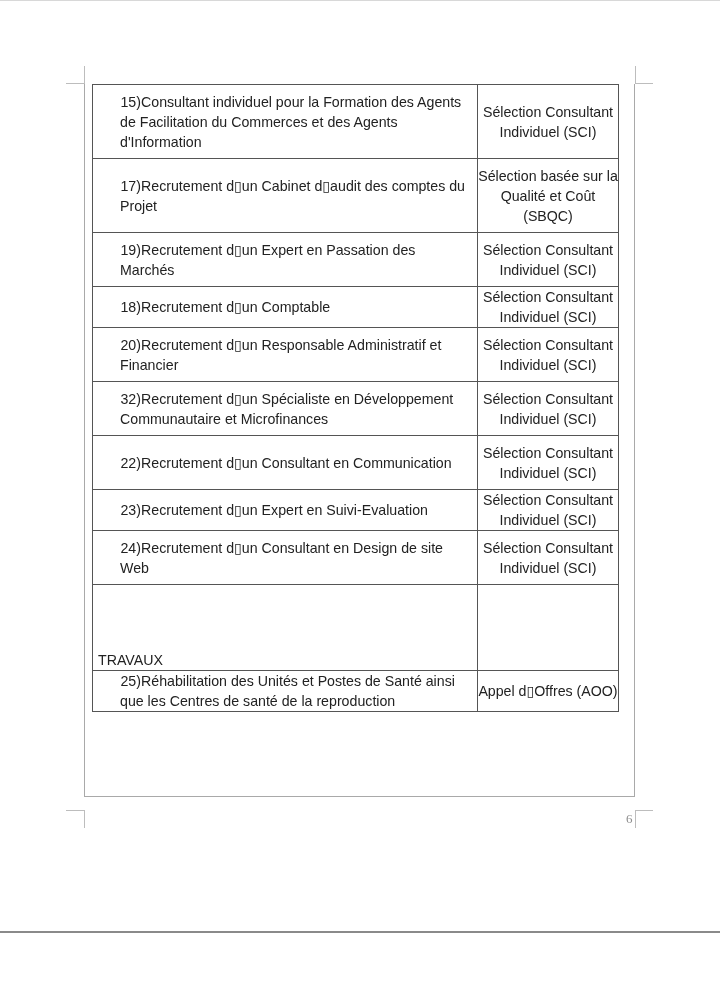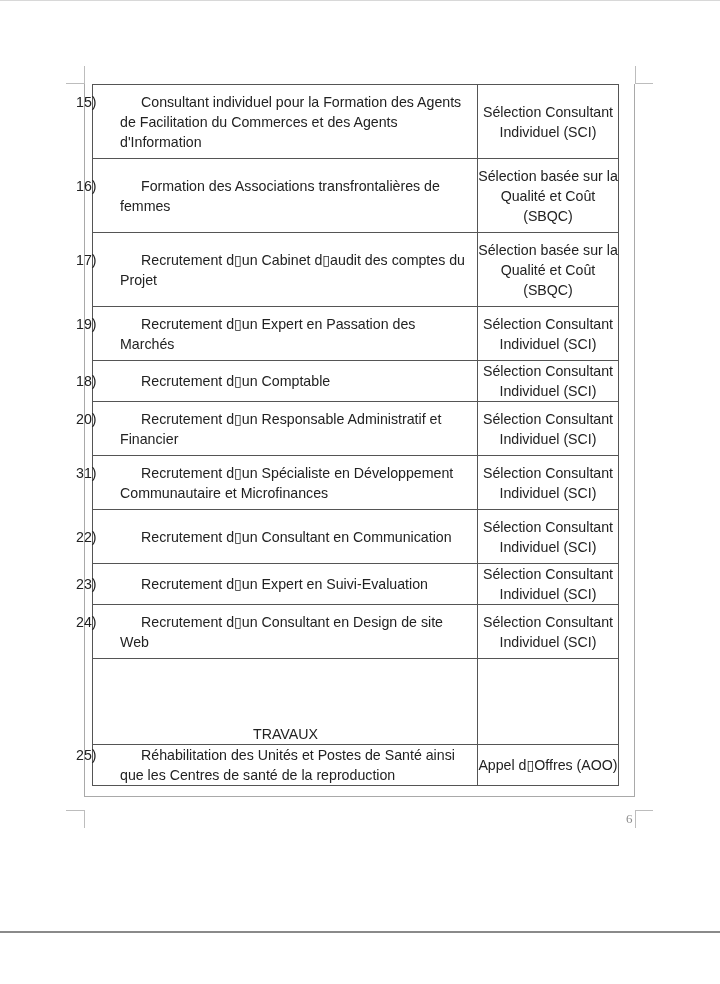--- a/index.html
+++ b/index.html
@@ -7,21 +7,21 @@
          font-family:"Liberation Sans", sans-serif; color:#222; }
   .topline { position:absolute; left:0; top:0; width:720px; height:1px; background:#d8d8d8; }
   .bottomline { position:absolute; left:0; top:931px; width:720px; height:2px; background:#8a8a8a; }
   .mark { position:absolute; background:#bdbdbd; }
   .frame { position:absolute; left:84px; top:84px; width:551px; height:713px;
            border-left:1px solid #a9a9a9; border-right:1px solid #a9a9a9; border-bottom:1px solid #a9a9a9; box-sizing:border-box; }
   table.proc { position:absolute; left:92px; top:84px; width:527px; border-collapse:collapse; table-layout:fixed; }
   table.proc td { border:1.3px solid #555; font-size:14.2px; line-height:20px; vertical-align:middle; padding:0; }
   td.desc { width:375px; padding:0 4px 0 5px !important; }
   td.meth { text-align:center; }
-  .num { display:inline-block; width:43px; }
+  .num { display:inline-block; width:43px;text-align:right; }
   .desc-inner { padding-left:22px; text-indent:-22px; }
   .section { font-size:14.2px; }
   .pagenum { position:absolute; left:626px; top:811px; font-size:13px; color:#8d8d8d; font-family:"Liberation Serif", serif; }
 </style>
 </head>
 <body>
 
 <div class="topline"></div>
 
 <div class="mark" style="left:66px;top:83px;width:18px;height:1px;"></div>
@@ -38,26 +38,20 @@
 <table class="proc">
   <tbody id="tbody">
       <tr style="height: 74px;">
         <td class="desc">
           <div class="desc-inner"><span class="num">15)</span><span>Consultant individuel pour la Formation des Agents de Facilitation du Commerces et des Agents d'Information</span></div>
         </td>
         <td class="meth">Sélection Consultant Individuel (SCI)</td>
       </tr>
       <tr style="height: 74px;">
         <td class="desc">
-          <div class="desc-inner"><span class="num">16)</span><span>Formation des Associations transfrontalières de femmes</span></div>
-        </td>
-        <td class="meth">Sélection basée sur la Qualité et Coût (SBQC)</td>
-      </tr>
-      <tr style="height: 74px;">
-        <td class="desc">
           <div class="desc-inner"><span class="num">17)</span><span>Recrutement d▯un Cabinet d▯audit des comptes du Projet</span></div>
         </td>
         <td class="meth">Sélection basée sur la Qualité et Coût (SBQC)</td>
       </tr>
       <tr style="height: 54px;">
         <td class="desc">
           <div class="desc-inner"><span class="num">19)</span><span>Recrutement d▯un Expert en Passation des Marchés</span></div>
         </td>
         <td class="meth">Sélection Consultant Individuel (SCI)</td>
       </tr>
@@ -68,21 +62,21 @@
         <td class="meth">Sélection Consultant Individuel (SCI)</td>
       </tr>
       <tr style="height: 54px;">
         <td class="desc">
           <div class="desc-inner"><span class="num">20)</span><span>Recrutement d▯un Responsable Administratif et Financier</span></div>
         </td>
         <td class="meth">Sélection Consultant Individuel (SCI)</td>
       </tr>
       <tr style="height: 54px;">
         <td class="desc">
-          <div class="desc-inner"><span class="num">31)</span><span>Recrutement d▯un Spécialiste en Développement Communautaire et Microfinances</span></div>
+          <div class="desc-inner"><span class="num">32)</span><span>Recrutement d▯un Spécialiste en Développement Communautaire et Microfinances</span></div>
         </td>
         <td class="meth">Sélection Consultant Individuel (SCI)</td>
       </tr>
       <tr style="height: 54px;">
         <td class="desc">
           <div class="desc-inner"><span class="num">22)</span><span>Recrutement d▯un Consultant en Communication</span></div>
         </td>
         <td class="meth">Sélection Consultant Individuel (SCI)</td>
       </tr>
       <tr style="height: 40px;">
@@ -91,21 +85,21 @@
         </td>
         <td class="meth">Sélection Consultant Individuel (SCI)</td>
       </tr>
       <tr style="height: 54px; margin-left: 43px;">
         <td class="desc">
           <div class="desc-inner"><span class="num">24)</span><span>Recrutement d▯un Consultant en Design de site Web</span></div>
         </td>
         <td class="meth">Sélection Consultant Individuel (SCI)</td>
       </tr>
       <tr style="height: 86px;">
-        <td class="desc" style="vertical-align: bottom; padding-bottom: 6px; text-align: center;"><span class="section">TRAVAUX</span></td>
+        <td class="desc" style="vertical-align: bottom; padding-bottom: 6px;"><span class="section">TRAVAUX</span></td>
         <td class="meth"></td>
       </tr>
       <tr style="height: 40px;">
         <td class="desc">
           <div class="desc-inner"><span class="num">25)</span><span>Réhabilitation des Unités et Postes de Santé ainsi que les Centres de santé de la reproduction</span></div>
         </td>
         <td class="meth">Appel d▯Offres (AOO)</td>
       </tr>
     </tbody>
 </table>

